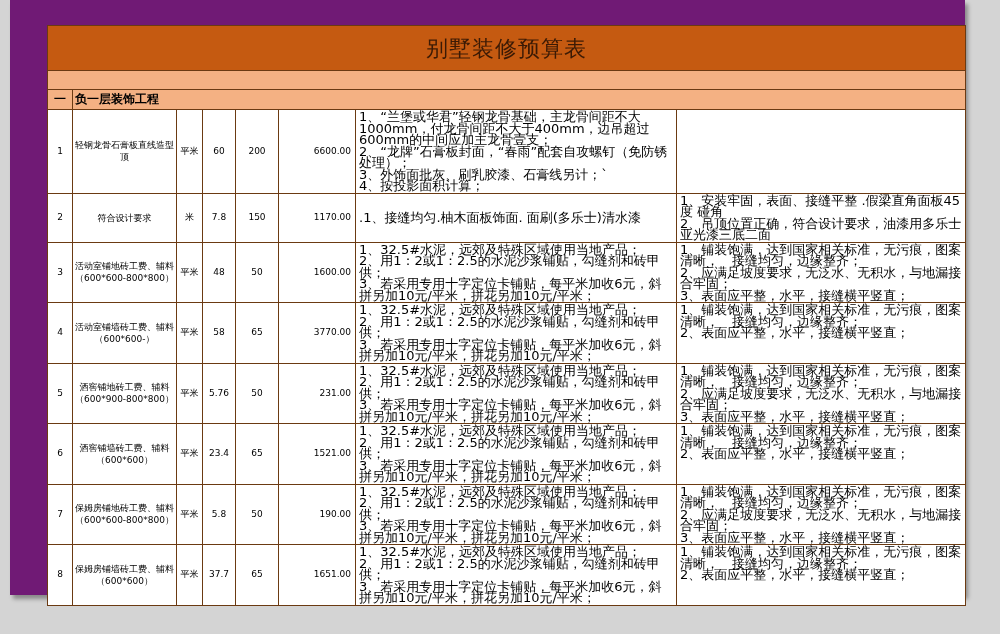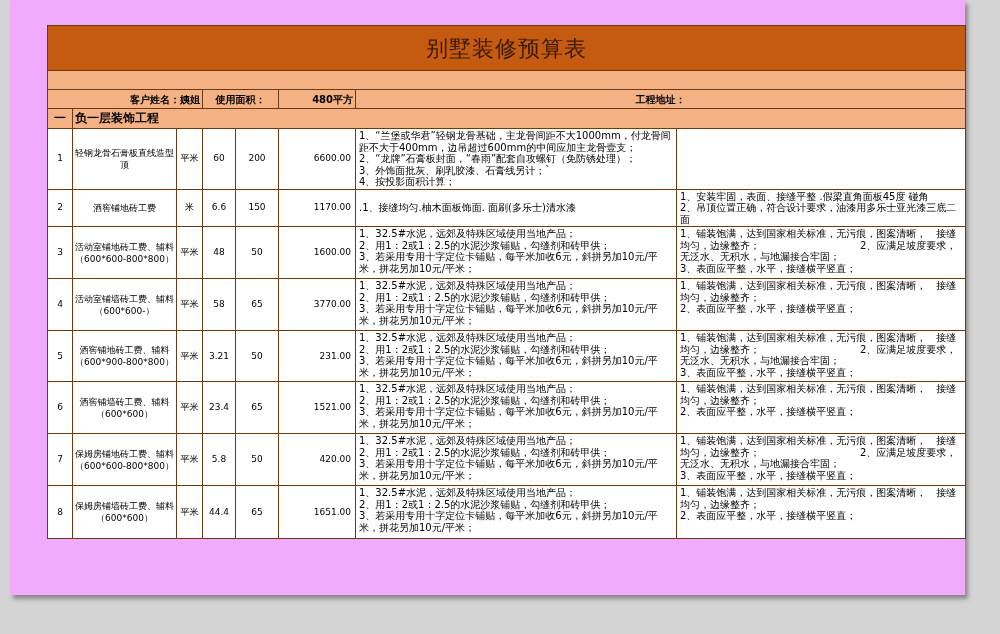--- a/index.html
+++ b/index.html
@@ -4,21 +4,21 @@
 <style>
   html, body { margin:0; padding:0; }
   body {
     width:1000px; height:634px; overflow:hidden;
     background:#d4d4d4;
     font-family:"DejaVu Sans","Liberation Sans",sans-serif;
     position:relative;
   }
   .page {
     position:absolute; left:10px; top:0; width:955px; height:595px;
-    background:#f0abfc;
+    background:#701a75;
     box-shadow: 3px 4px 4px rgba(0,0,0,0.35);
   }
   .sheet {
     position:absolute; left:37px; top:25px; width:918px;
   }
   table.budget {
     border-collapse:collapse; table-layout:fixed; width:918px;
     font-size:10px; color:#000;
   }
   table.budget td {
@@ -33,21 +33,21 @@
     font-weight:normal; letter-spacing:1px;
   }
   .peach td { background:#f4b183; }
   .blank-row td { height:18px; }
   .info-row td { height:18px; font-weight:bold; font-size:10px; }
   .head-row td { height:26px; font-weight:bold; text-align:center; font-size:10px; letter-spacing:1px;}
   .section-row td { height:19px; font-weight:bold; font-size:12px; }
   .data td { background:#ffffff; border-color:#3a3a3a; vertical-align:middle; font-size:9px; }
   .data td.c { text-align:center; }
   .data td.r { text-align:right; padding-right:4px; }
-  .data td.desc { vertical-align:top; font-size:10px; line-height:11.5px; padding:1px 3px; white-space:pre-wrap; }
+  .data td.desc { vertical-align:top; font-size:13px; line-height:11.5px; padding:1px 3px; white-space:pre-wrap; }
   .data td.name { font-size:9px; line-height:12px;margin-left:44px; }
   .r-right { text-align:right; }
 </style>
 </head>
 <body>
 
 <div class="page">
   <div class="sheet">
     <table class="budget">
       <colgroup>
@@ -60,49 +60,43 @@
         <col style="width:321px">
         <col style="width:289px">
       </colgroup>
       <tbody>
           <tr class="title-row">
         <td colspan="8">别墅装修预算表</td>
       </tr>
       <tr class="peach blank-row">
         <td colspan="8"></td>
       </tr>
-      <tr class="peach info-row">
-        <td colspan="3" class="r-right">客户姓名：姨姐</td>
-        <td colspan="2" style="text-align:center">使用面积：</td>
-        <td class="r-right">480平方</td>
-        <td colspan="2" style="text-align:center">工程地址：</td>
-      </tr>
       <tr class="peach section-row">
         <td style="text-align:center">一</td>
         <td colspan="7">负一层装饰工程</td>
       </tr>
 
       <tr class="data" style="height:60px">
         <td class="c">1</td>
         <td class="c name">轻钢龙骨石膏板直线造型顶</td>
         <td class="c">平米</td>
         <td class="c">60</td>
         <td class="c">200</td>
         <td class="r">6600.00</td>
         <td class="desc">1、“兰堡或华君”轻钢龙骨基础，主龙骨间距不大1000mm，付龙骨间距不大于400mm，边吊超过600mm的中间应加主龙骨壹支；
 2、“龙牌”石膏板封面，“春雨”配套自攻螺钉（免防锈处理）；
 3、外饰面批灰、刷乳胶漆、石膏线另计；`
 4、按投影面积计算；</td>
         <td class="desc"></td>
       </tr>
       <tr class="data" style="height:27px">
         <td class="c">2</td>
-        <td class="c name">酒窖铺地砖工费</td>
+        <td class="c name">符合设计要求</td>
         <td class="c">米</td>
-        <td class="c">6.6</td>
+        <td class="c">7.8</td>
         <td class="c">150</td>
         <td class="r">1170.00</td>
         <td class="desc" style="vertical-align:middle">.1、接缝均匀.柚木面板饰面. 面刷(多乐士)清水漆</td>
         <td class="desc">1、安装牢固，表面、接缝平整 .假梁直角面板45度 碰角
 2、吊顶位置正确，符合设计要求，油漆用多乐士亚光漆三底二面</td>
       </tr>
       <tr class="data" style="height:52px">
         <td class="c">3</td>
         <td class="c name">活动室铺地砖工费、辅料　　（600*600-800*800）</td>
         <td class="c">平米</td>
@@ -126,21 +120,21 @@
         <td class="desc">1、32.5#水泥，远郊及特殊区域使用当地产品；
 2、用1：2或1：2.5的水泥沙浆铺贴，勾缝剂和砖甲供；
 3、若采用专用十字定位卡铺贴，每平米加收6元，斜拼另加10元/平米，拼花另加10元/平米；</td>
         <td class="desc">1、铺装饱满，达到国家相关标准，无污痕，图案清晰，　接缝均匀，边缘整齐；
 2、表面应平整，水平，接缝横平竖直；</td>
       </tr>
       <tr class="data" style="height:51px">
         <td class="c">5</td>
         <td class="c name">酒窖铺地砖工费、辅料（600*900-800*800）</td>
         <td class="c">平米</td>
-        <td class="c">3.21</td>
+        <td class="c">5.76</td>
         <td class="c">50</td>
         <td class="r">231.00</td>
         <td class="desc">1、32.5#水泥，远郊及特殊区域使用当地产品；
 2、用1：2或1：2.5的水泥沙浆铺贴，勾缝剂和砖甲供；
 3、若采用专用十字定位卡铺贴，每平米加收6元，斜拼另加10元/平米，拼花另加10元/平米；</td>
         <td class="desc">1、铺装饱满，达到国家相关标准，无污痕，图案清晰，　接缝均匀，边缘整齐；　　　　　　　　　　2、应满足坡度要求，无泛水、无积水，与地漏接合牢固；
 3、表面应平整，水平，接缝横平竖直；</td>
       </tr>
       <tr class="data" style="height:52px">
         <td class="c">6</td>
@@ -154,32 +148,32 @@
 3、若采用专用十字定位卡铺贴，每平米加收6元，斜拼另加10元/平米，拼花另加10元/平米；</td>
         <td class="desc">1、铺装饱满，达到国家相关标准，无污痕，图案清晰，　接缝均匀，边缘整齐；
 2、表面应平整，水平，接缝横平竖直；</td>
       </tr>
       <tr class="data" style="height:52px">
         <td class="c">7</td>
         <td class="c name">保姆房铺地砖工费、辅料　　（600*600-800*800）</td>
         <td class="c">平米</td>
         <td class="c">5.8</td>
         <td class="c">50</td>
-        <td class="r">420.00</td>
+        <td class="r">190.00</td>
         <td class="desc">1、32.5#水泥，远郊及特殊区域使用当地产品；
 2、用1：2或1：2.5的水泥沙浆铺贴，勾缝剂和砖甲供；
 3、若采用专用十字定位卡铺贴，每平米加收6元，斜拼另加10元/平米，拼花另加10元/平米；</td>
         <td class="desc">1、铺装饱满，达到国家相关标准，无污痕，图案清晰，　接缝均匀，边缘整齐；　　　　　　　　　　2、应满足坡度要求，无泛水、无积水，与地漏接合牢固；
 3、表面应平整，水平，接缝横平竖直；</td>
       </tr>
       <tr class="data" style="height:53px">
         <td class="c">8</td>
         <td class="c name">保姆房铺墙砖工费、辅料　　　（600*600）</td>
         <td class="c">平米</td>
-        <td class="c">44.4</td>
+        <td class="c">37.7</td>
         <td class="c">65</td>
         <td class="r">1651.00</td>
         <td class="desc">1、32.5#水泥，远郊及特殊区域使用当地产品；
 2、用1：2或1：2.5的水泥沙浆铺贴，勾缝剂和砖甲供；
 3、若采用专用十字定位卡铺贴，每平米加收6元，斜拼另加10元/平米，拼花另加10元/平米；</td>
         <td class="desc">1、铺装饱满，达到国家相关标准，无污痕，图案清晰，　接缝均匀，边缘整齐；
 2、表面应平整，水平，接缝横平竖直；</td>
       </tr>
     </tbody>
       </table>

